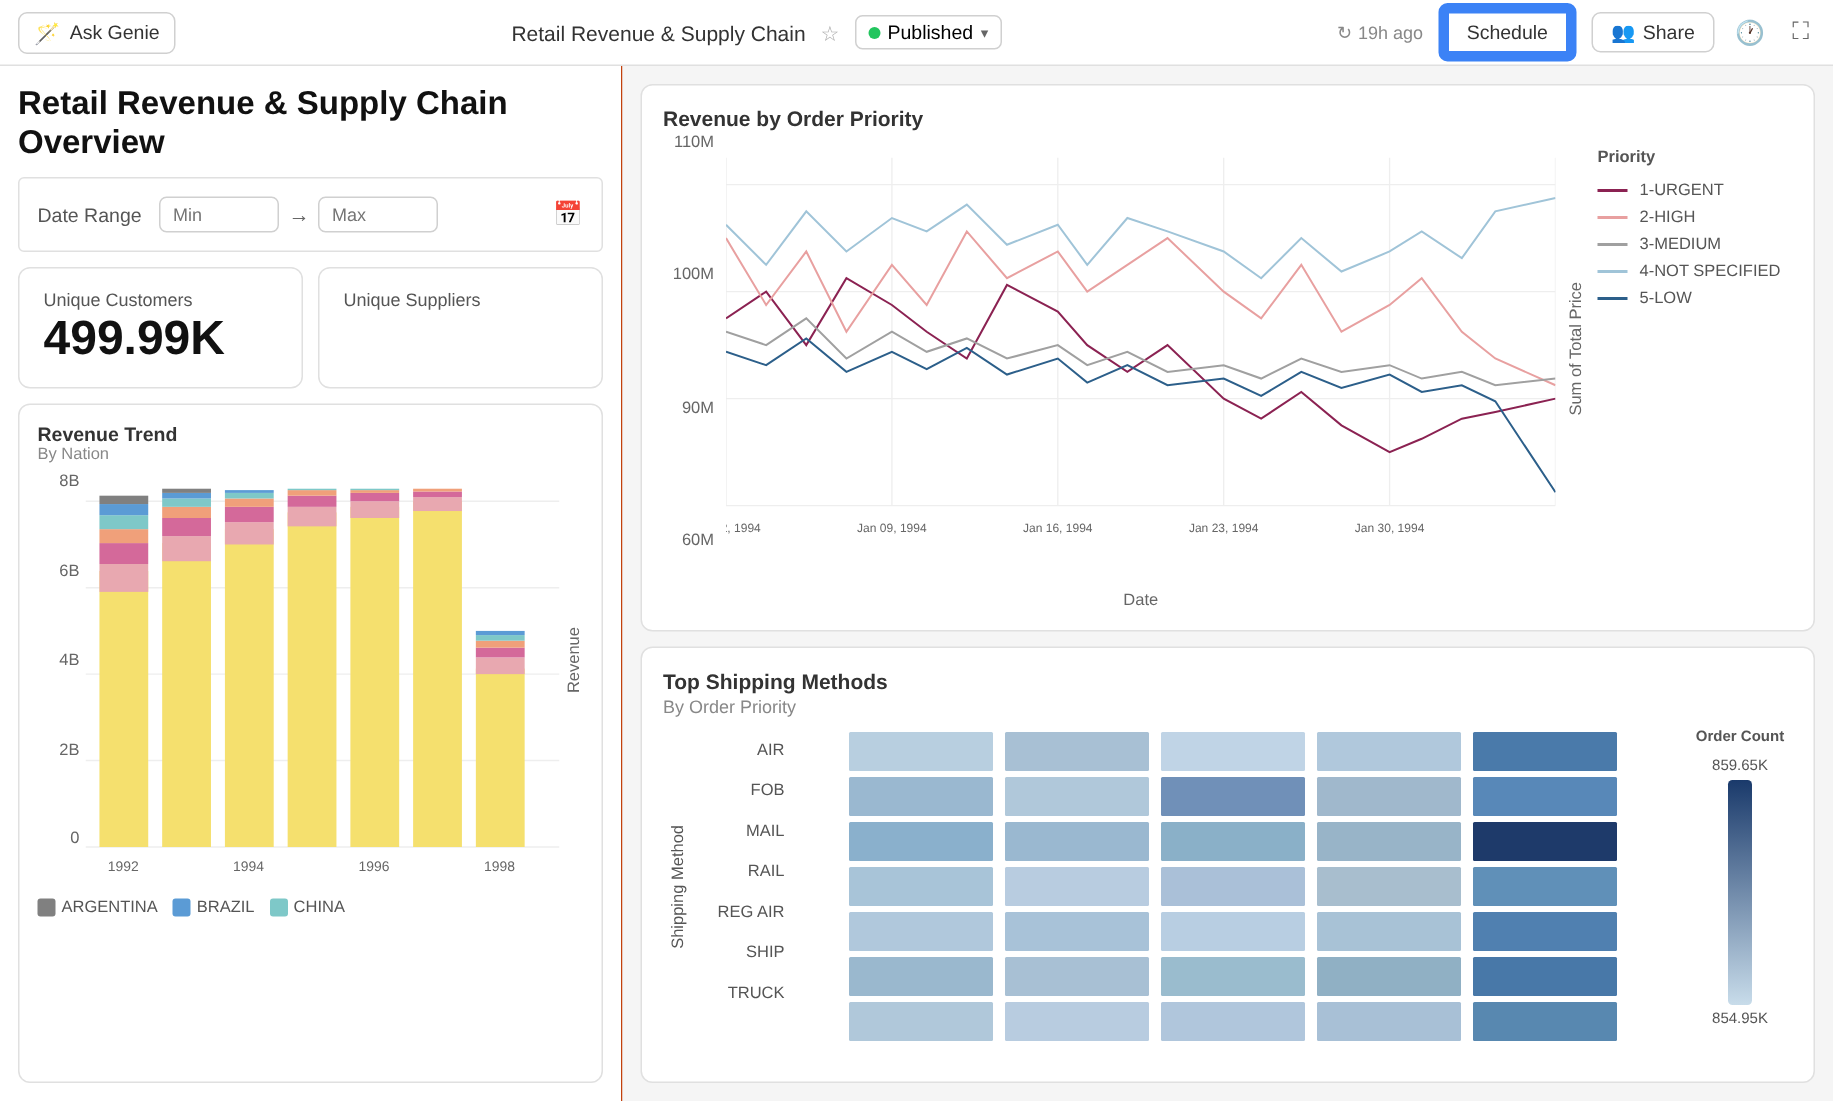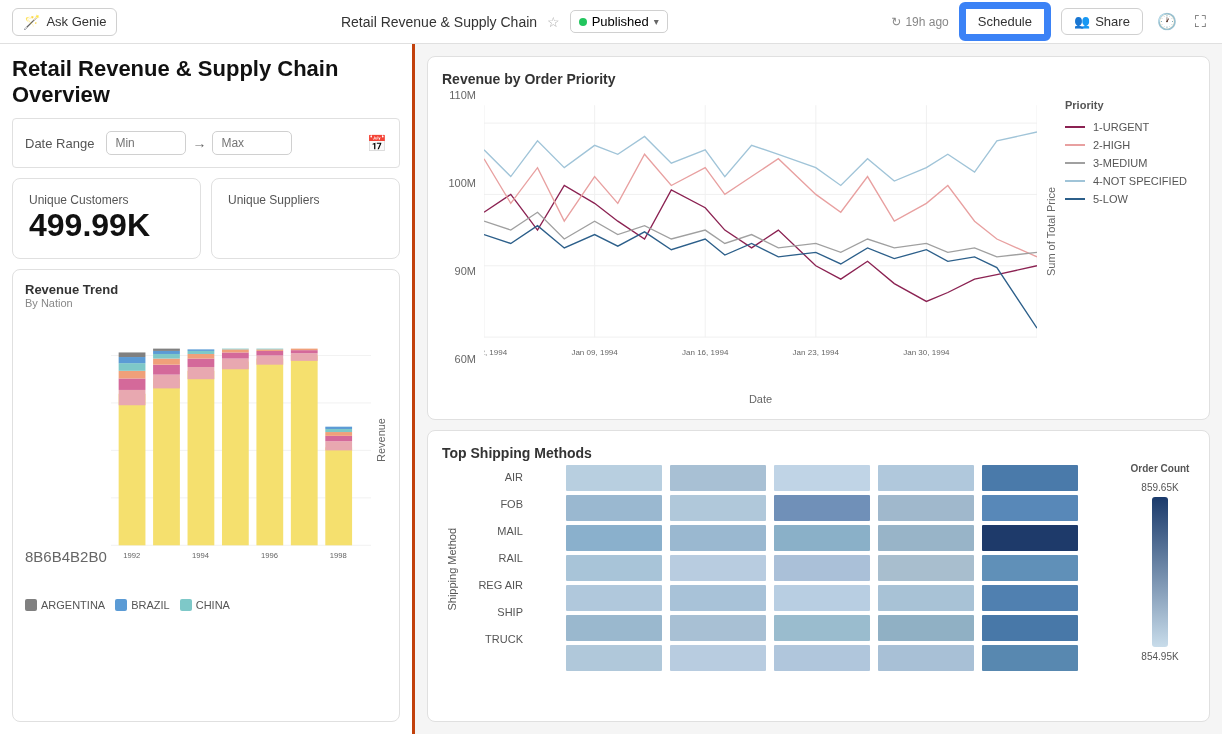--- a/index.html
+++ b/index.html
@@ -45,21 +45,21 @@
 
     
     .main-content {
       display: flex; height: calc(734px - 44px);
       background: #f5f5f5;
     }
     .left-panel {
       width: 415px; min-width: 415px;
       display: flex; flex-direction: column;
       padding: 12px; gap: 10px; overflow-y: auto;
-      background: #fff; border-right: 3px solid #c2410c;
+      background: #fff; border-right: 1px solid #c2410c;
     }
     .right-panel {
       flex: 1; display: flex; flex-direction: column;
       padding: 12px; gap: 10px; overflow-y: auto;
       background: #f5f5f5;
     }
 
     
     .page-title { font-size: 22px; font-weight: 700; color: #111; }
 
@@ -172,21 +172,21 @@
       </div>
       <div class="stat-card">
         <div class="stat-label">Unique Suppliers</div>
       </div>
     </div>
 
     <div class="chart-card">
       <div class="chart-title">Revenue Trend</div>
       <div class="chart-subtitle">By Nation</div>
       <div style="display:flex; gap:4px; flex: 1;">
-        <div style="display:flex; flex-direction:row; align-items:flex-end; justify-content:space-between; padding-bottom:30px; font-size:15px; color:#666; min-width:28px;">
+        <div style="display:flex; flex-direction:column; align-items:flex-end; justify-content:space-between; padding-bottom:30px; font-size:11px; color:#666; min-width:28px;">
           <span>8B</span>
           <span>6B</span>
           <span>4B</span>
           <span>2B</span>
           <span>0</span>
         </div>
         <div style="flex:1; display:flex; flex-direction:column;">
 
           <svg viewBox="0 0 340 280" style="width:100%; height:280px;">
 
@@ -340,20 +340,21 @@
           <div class="legend-item">
             <div style="width:20px; height:2px; background:#2c5f8a; margin-right:4px;"></div>
             <span>5-LOW</span>
           </div>
         </div>
       </div>
     </div>
 
     <div class="chart-card-right" style="flex: 1;">
       <div class="chart-title-right">Top Shipping Methods</div>
+      <div class="chart-subtitle-right">By Order Priority</div>
       <div style="display:flex; gap:6px; height: calc(100% - 50px);">
 
         <div style="display:flex; align-items:center; justify-content:center; min-width:20px;">
           <span class="shipping-y-label">Shipping Method</span>
         </div>
 
         <div style="display:flex; flex-direction:column; justify-content:space-around; font-size:11px; color:#555; min-width:55px; text-align:right; padding-bottom:22px;">
           <span>AIR</span>
           <span>FOB</span>
           <span>MAIL</span>

